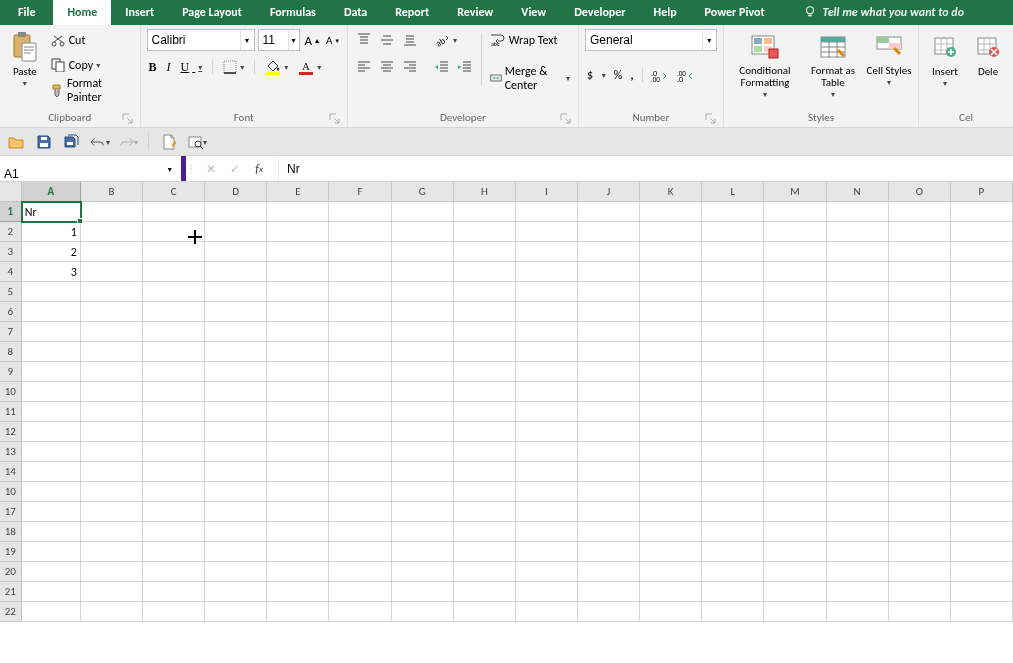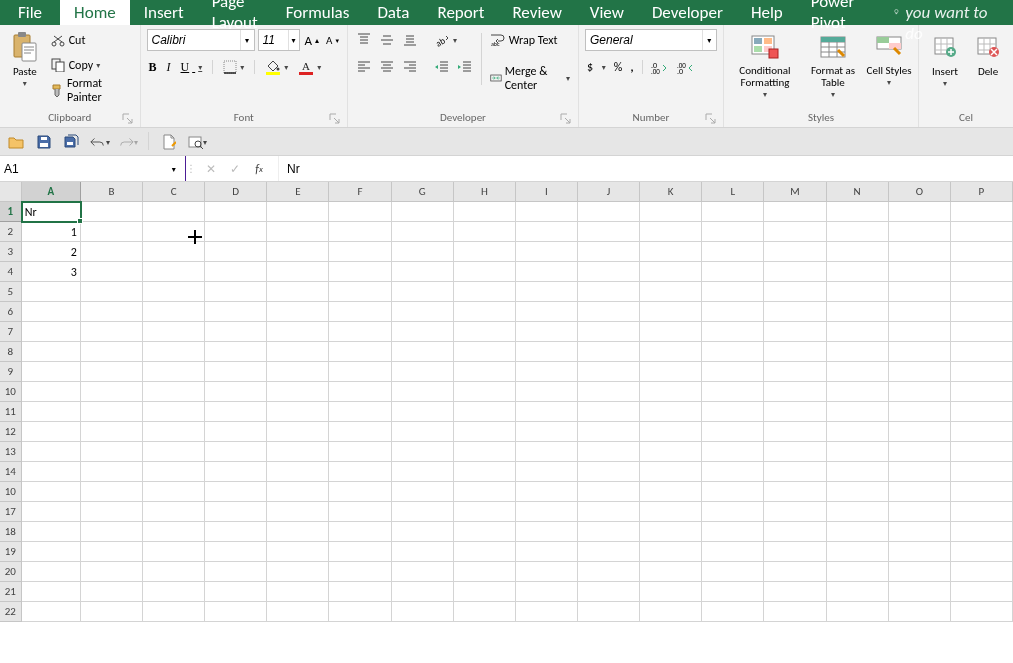--- a/index.html
+++ b/index.html
@@ -1,52 +1,52 @@
 <!DOCTYPE html>
 <html><head>
 <meta charset="utf-8">
 <style>
   * { box-sizing: border-box; margin: 0; padding: 0; }
   body { font-family: "Segoe UI", Calibri, sans-serif; font-size: 12px; background: #fff; overflow: hidden; width: 1013px; height: 663px; }
   
   
   .menubar { background: #227447; color: #fff; display: flex; align-items: stretch; height: 25px; }
-  .menubar .tab { padding: 4px 14px 5px; cursor: pointer; font-size: 17px; display: flex; align-items: center; gap: 5px; }
+  .menubar .tab { padding: 4px 14px 5px; cursor: pointer; font-size: 12px; display: flex; align-items: center; gap: 5px; font-weight: bold; }
   .menubar .tab.file { padding: 4px 18px 5px; }
   .menubar .tab.active { background: #fff; color: #227447; }
   .menubar .tell { margin-left: 10px; font-style: italic; opacity: .9; display: flex; align-items: center; gap: 6px; }
   .bulb-icon { width: 14px; height: 14px; }
   
   
   .ribbon { background: #f3f3f3; border-bottom: 1px solid #d4d4d4; display: flex; height: 103px; user-select: none; }
   .group { border-right: 1px solid #e1e1e1; padding: 4px 6px 0; display: flex; flex-direction: column; justify-content: space-between; height: 100%; }
   .group-label { font-size: 11px; color: #666; text-align: center; padding: 1px 0 3px; position: relative; }
   .launcher { position: absolute; right: 0; bottom: 2px; width: 12px; height: 12px; opacity: .5; }
   .controls { display: flex; gap: 4px; align-items: flex-start; }
   .col { display: flex; flex-direction: column; gap: 3px; }
   .row { display: flex; align-items: center; gap: 3px; }
   .btn-sm { display: inline-flex; align-items: center; gap: 3px; font-size: 12px; height: 22px; padding: 0 2px; cursor: pointer; }
   .big-btn { display: flex; flex-direction: column; align-items: center; justify-content: flex-start; width: 58px; height: 80px; padding: 2px 0; font-size: 11px; text-align: center; cursor: pointer; }
   .big-btn .big-icon { width: 32px; height: 32px; display: flex; align-items: center; justify-content: center; margin-bottom: 2px; }
   .dd-caret { font-size: 8px; opacity: .7; }
   .sep-v { width: 1px; background: #d4d4d4; align-self: stretch; margin: 4px 2px; }
   
   .combobox { background: #fff; border: 1px solid #c0c0c0; height: 22px; display: flex; align-items: center; font-size: 12px; }
-  .combobox input { border: none; outline: none; padding: 0 4px; font-size: 12px; width: 100%; background: transparent; font-style: italic; }
+  .combobox input { border: none; outline: none; padding: 0 4px; font-size: 12px; width: 100%; background: transparent; }
   .caret-box { width: 16px; text-align: center; font-size: 8px; border-left: 1px solid #e0e0e0; height: 100%; display: flex; align-items: center; justify-content: center; }
   
   .icon { width: 16px; height: 16px; display: inline-flex; align-items: center; justify-content: center; }
   
   
   .qat { background: #e6e6e6; height: 28px; display: flex; align-items: center; gap: 8px; padding: 0 6px; border-bottom: 1px solid #d4d4d4; }
   .qat .icon-btn { width: 20px; height: 20px; display: flex; align-items: center; justify-content: center; cursor: pointer; }
   
   
   .fbar { display: flex; align-items: stretch; height: 26px; border-bottom: 1px solid #d4d4d4; background: #fff; }
-  .name-box { width: 186px; display: flex; align-items: center; border-right: 1px solid #4c1d95; padding: 0 4px; }
+  .name-box { width: 186px; display: flex; align-items: flex-end; border-right: 5px solid #4c1d95; padding: 0 4px; }
   .name-box input { border: none; outline: none; font-size: 12px; width: 100%; }
   .name-box .caret-box { border: none; }
   .fbar-btns { display: flex; align-items: center; gap: 2px; padding: 0 8px; border-right: 1px solid #eee; }
   .fbar-btns .ib { width: 22px; height: 22px; display: flex; align-items: center; justify-content: center; color: #888; cursor: pointer; }
   .fbar input.formula { border: none; outline: none; flex: 1; padding: 0 8px; font-size: 12px; }
   .grip { width: 6px; color: #bbb; display: flex; align-items: center; font-size: 10px; }
   
   
   .sheet { position: relative; }
   .colhead { display: flex; background: #e6e6e6; border-bottom: 1px solid #c6c6c6; height: 20px; }
@@ -290,21 +290,21 @@
     </div>
     <div class="group-label"><span>Developer</span>
       <svg class="launcher" viewBox="0 0 12 12">
           <path d="M1 1h6M1 1v6" stroke="#666" fill="none"></path>
           <path d="M5 5l5 5M10 6v4h-4" stroke="#666" fill="none"></path>
         </svg>
     </div>
   </div>
 
   <div class="group">
-    <div class="col" style="gap:5px">
+    <div class="col" style="gap:13px">
       <div class="combobox" style="width:132px">
         <input value="General" style="">
         <div class="caret-box">▾</div>
       </div>
       <div class="row" style="gap:4px">
         <span class="btn-sm"><span>$</span>&nbsp;<span class="dd-caret">▾</span></span>
         <span class="btn-sm">%</span>
         <span class="btn-sm" style="font-weight:700">,</span>
         <span class="sep-v"></span>
         <span class="btn-sm">

